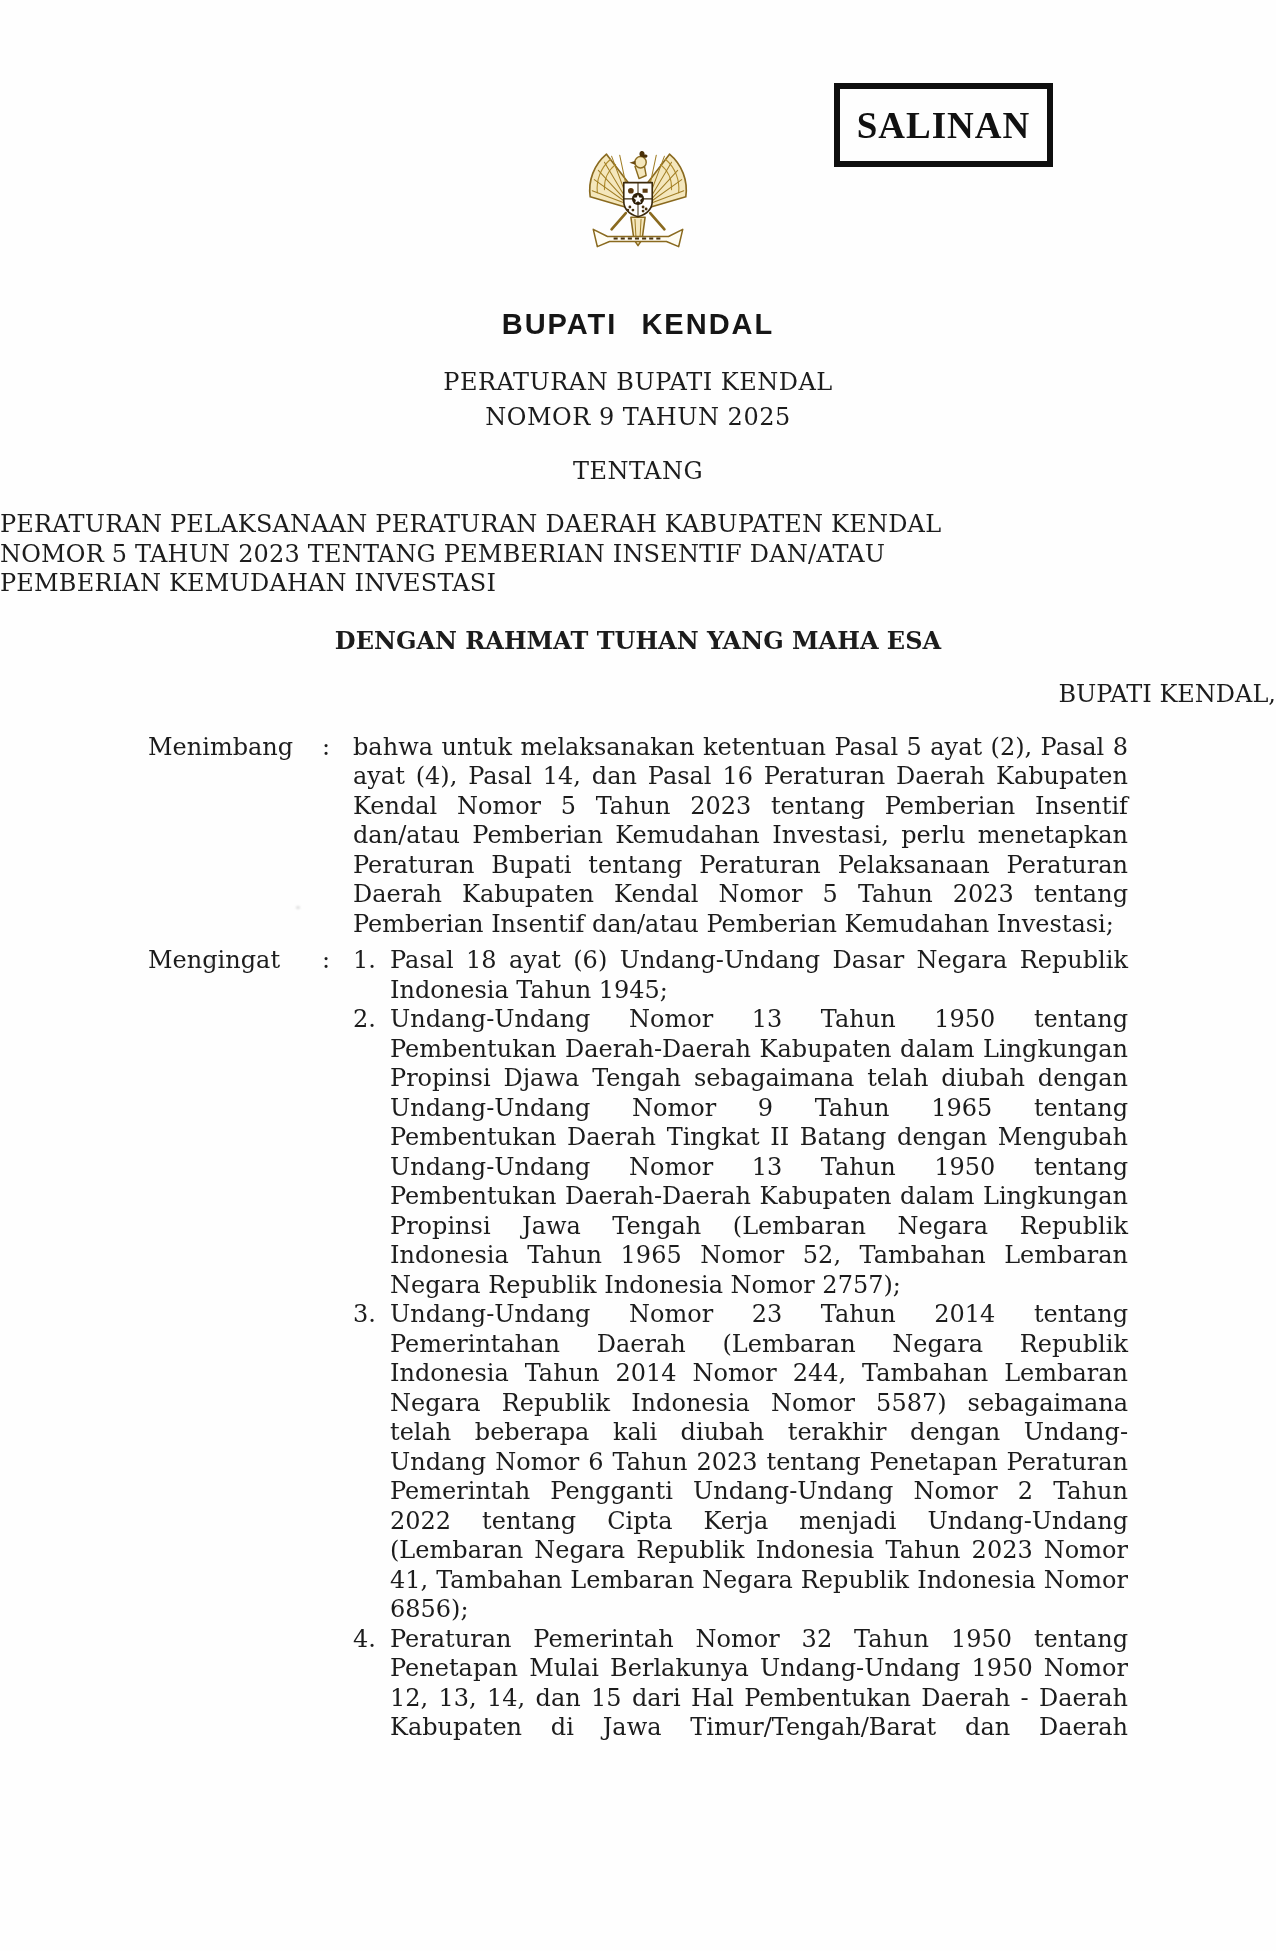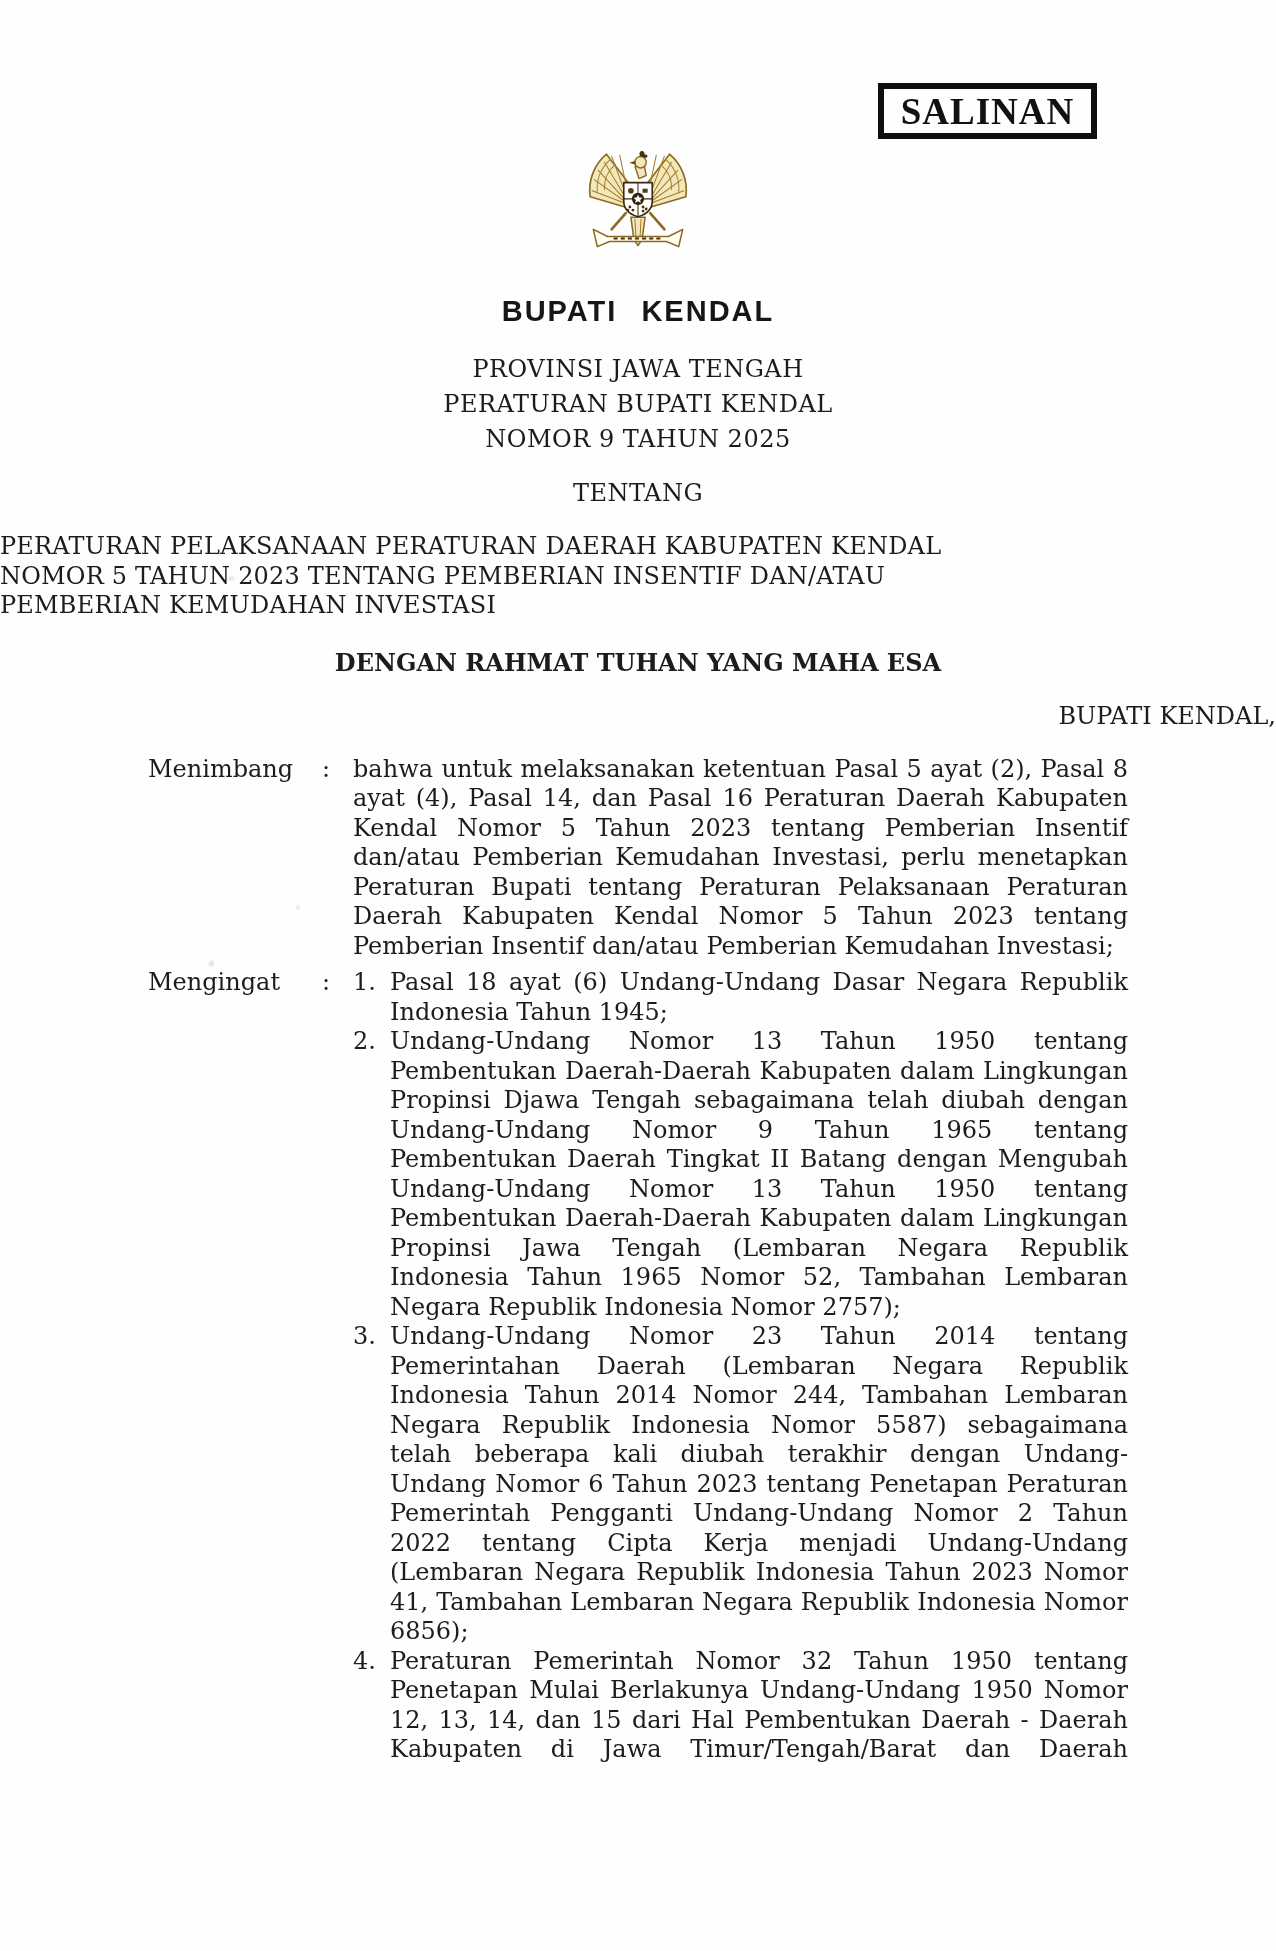--- a/index.html
+++ b/index.html
@@ -7,39 +7,39 @@
     position:relative;
     width:1276px;height:1951px;
     margin:0 auto;
     background:#fefefe;
     color:#1c1c1c;
     font-family:"DejaVu Serif", serif;
     overflow:hidden;
   }
   
   .stamp{
-    position:absolute;left:878px;top:83px;
-    width:219px;height:56px;
+    position:absolute;left:834px;top:83px;
+    width:219px;height:84px;
     border:6px solid #0f0f0f;
     box-sizing:border-box;
     display:flex;align-items:center;justify-content:center;
   }
   .stamp span{
     font-family:"Liberation Serif", serif;
     font-weight:bold;font-size:37px;letter-spacing:1px;color:#111;
   }
   
   .emblem-wrap{
     padding-top:146px;
     display:flex;justify-content:center;
   }
   .emblem-wrap svg{display:block;}
   
   .h-authority{
-    margin:28px 0 0 0;
+    margin:41px 0 0 0;
     text-align:center;
     font-family:"Liberation Sans", sans-serif;
     font-weight:bold;font-size:29px;line-height:30px;
     letter-spacing:2px;word-spacing:14px;color:#161616;
   }
   .h-sub{margin-top:26px;text-align:center;}
   .h-sub div{font-size:24px;line-height:35px;letter-spacing:0.5px;}
   .h-about{margin-top:22px;text-align:center;font-size:24px;line-height:29px;letter-spacing:0.5px;}
   .h-title{margin-top:24px;text-align:left;}
   .h-title div{font-size:24px;line-height:29.5px;letter-spacing:0.2px;}
@@ -124,21 +124,20 @@
             <rect x="71" y="90" width="4" height="2"></rect>
           <rect x="78" y="90" width="4" height="2"></rect>
         </g>
       </g>
     </svg>
   </div>
 
   <h1 class="h-authority">BUPATI KENDAL</h1>
 
   <div class="h-sub">
-    <div>PROVINSI JAWA TENGAH</div>
     <div>PERATURAN BUPATI KENDAL</div>
     <div>NOMOR 9 TAHUN 2025</div>
   </div>
 
   <div class="h-about">TENTANG</div>
 
   <div class="h-title">
     <div>PERATURAN PELAKSANAAN PERATURAN DAERAH KABUPATEN KENDAL</div>
     <div>NOMOR 5 TAHUN 2023 TENTANG PEMBERIAN INSENTIF DAN/ATAU</div>
     <div>PEMBERIAN KEMUDAHAN INVESTASI</div>

